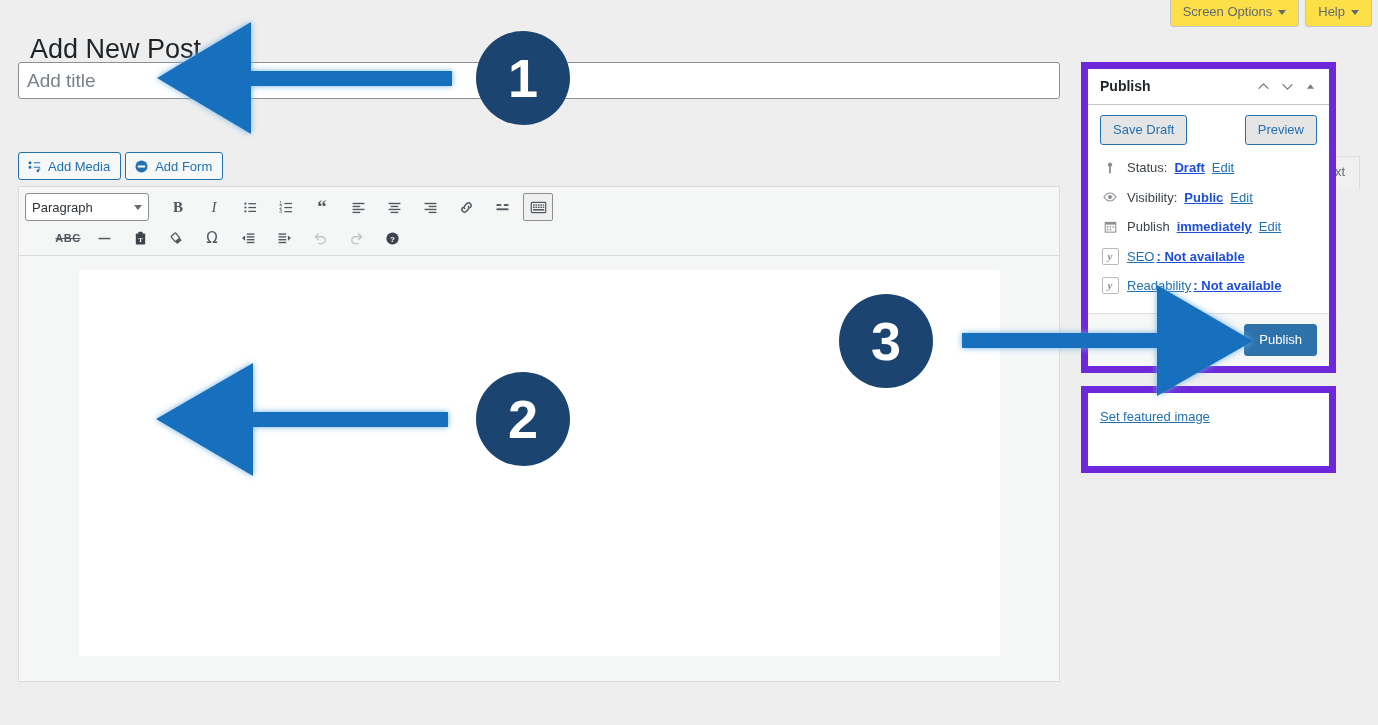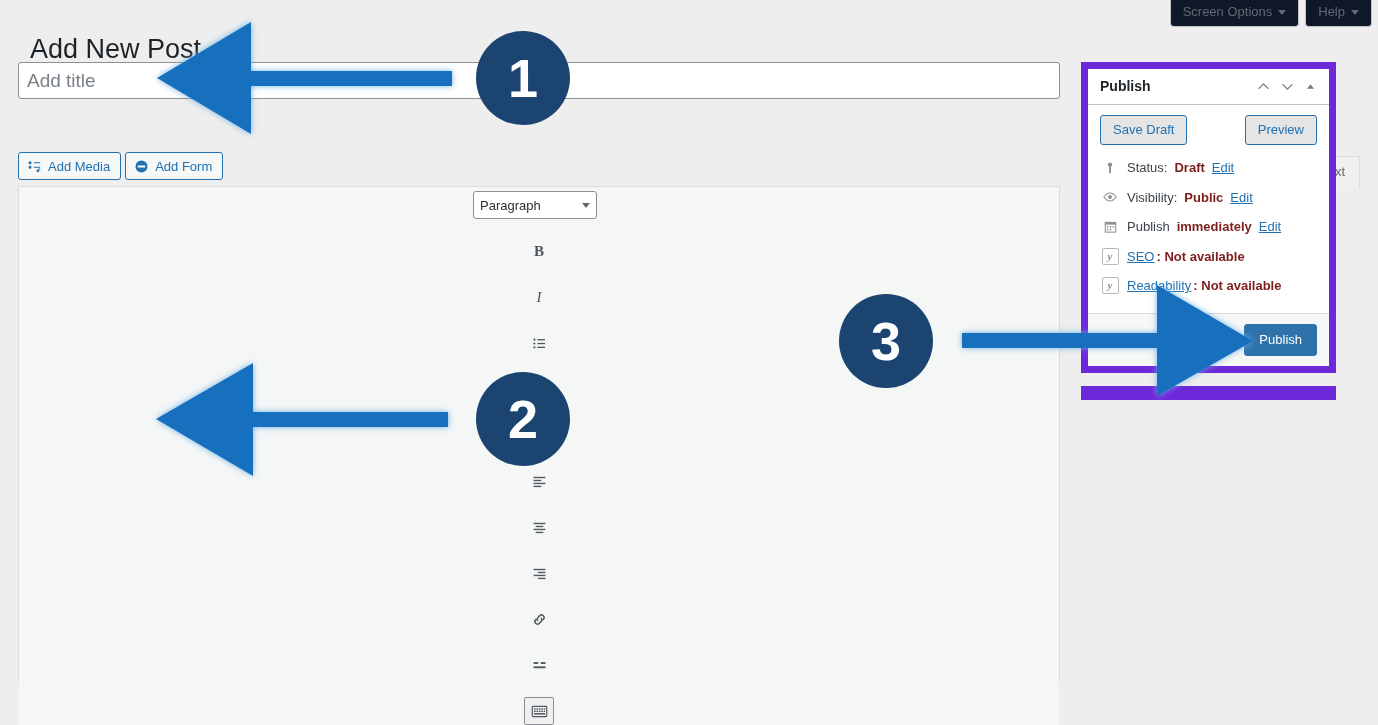--- a/index.html
+++ b/index.html
@@ -18,21 +18,21 @@
   .wrap { position: relative; width: 1378px; height: 725px; }
 
   
   .screen-meta {
     position: absolute;
     top: 0; right: 6px;
     display: flex;
     gap: 6px;
   }
   .meta-tab {
-    background: #0f172a;
+    background: #fde047;
     border: 1px solid #c3c4c7;
     border-top: none;
     border-radius: 0 0 4px 4px;
     padding: 6px 12px 7px 12px;
     font-size: 13px;
     color: #646970;
     line-height: 1.4;
     cursor: pointer;
     display: flex;
     align-items: center;
@@ -113,23 +113,22 @@
     box-sizing: border-box;
   }
   .editor-toolbar {
     border-bottom: 1px solid #dcdcde;
     background: #f5f6f6;
     padding: 4px 6px 2px 6px;
   }
   .tb-row {
     display: flex;
     align-items: center;
-    gap: 18px;
+    gap: 6px;
     min-height: 32px;
-    flex-direction: column;
   }
   .tb-row.row2 { min-height: 30px; padding-left: 2px; margin-left: 26px; }
   .tb-btn {
     width: 30px; height: 28px;
     display: flex;
     align-items: center;
     justify-content: center;
     border-radius: 2px;
     cursor: pointer;
     color: #50575e;
@@ -258,21 +257,21 @@
   .misc-row {
     display: flex;
     align-items: center;
     gap: 7px;
     font-size: 13px;
     color: #3c434a;
     padding: 5px 0;
     line-height: 1.5;
   }
   .misc-row .ico { width: 20px; display: flex; justify-content: center; color: #8c8f94; }
-  .misc-row b { font-weight: 700; color: #7f1d1d; }
+  .misc-row b { font-weight: 700; color: #1d4ed8; text-decoration: underline; }
   .edit-link {
     color: #2271b1;
     text-decoration: underline;
     cursor: pointer;
   }
   .yoast-badge {
     display: inline-flex;
     align-items: center;
     justify-content: center;
     width: 17px; height: 17px;
@@ -646,20 +645,23 @@
         <span class="edit-link">Readability</span>
         <b style="margin-left:-5px;">: Not available</b>
       </div>
     </div>
     <div class="publish-footer">
       <button class="btn-primary">Publish</button>
     </div>
   </div>
 
   <div class="metabox" id="featured-box">
+    <div class="metabox-body">
+      <span class="featured-link">Set featured image</span>
+    </div>
   </div>
 
   <svg class="anno" style="left:0;top:0;" width="1378" height="725">
     <defs>
       <filter id="glow" x="-40%" y="-40%" width="180%" height="180%">
         <feGaussianBlur stdDeviation="3.2" result="b"></feGaussianBlur>
         <feFlood flood-color="#66aee6" flood-opacity="0.95"></feFlood>
         <feComposite in2="b" operator="in"></feComposite>
         <feMerge>
             <feMergeNode></feMergeNode>

